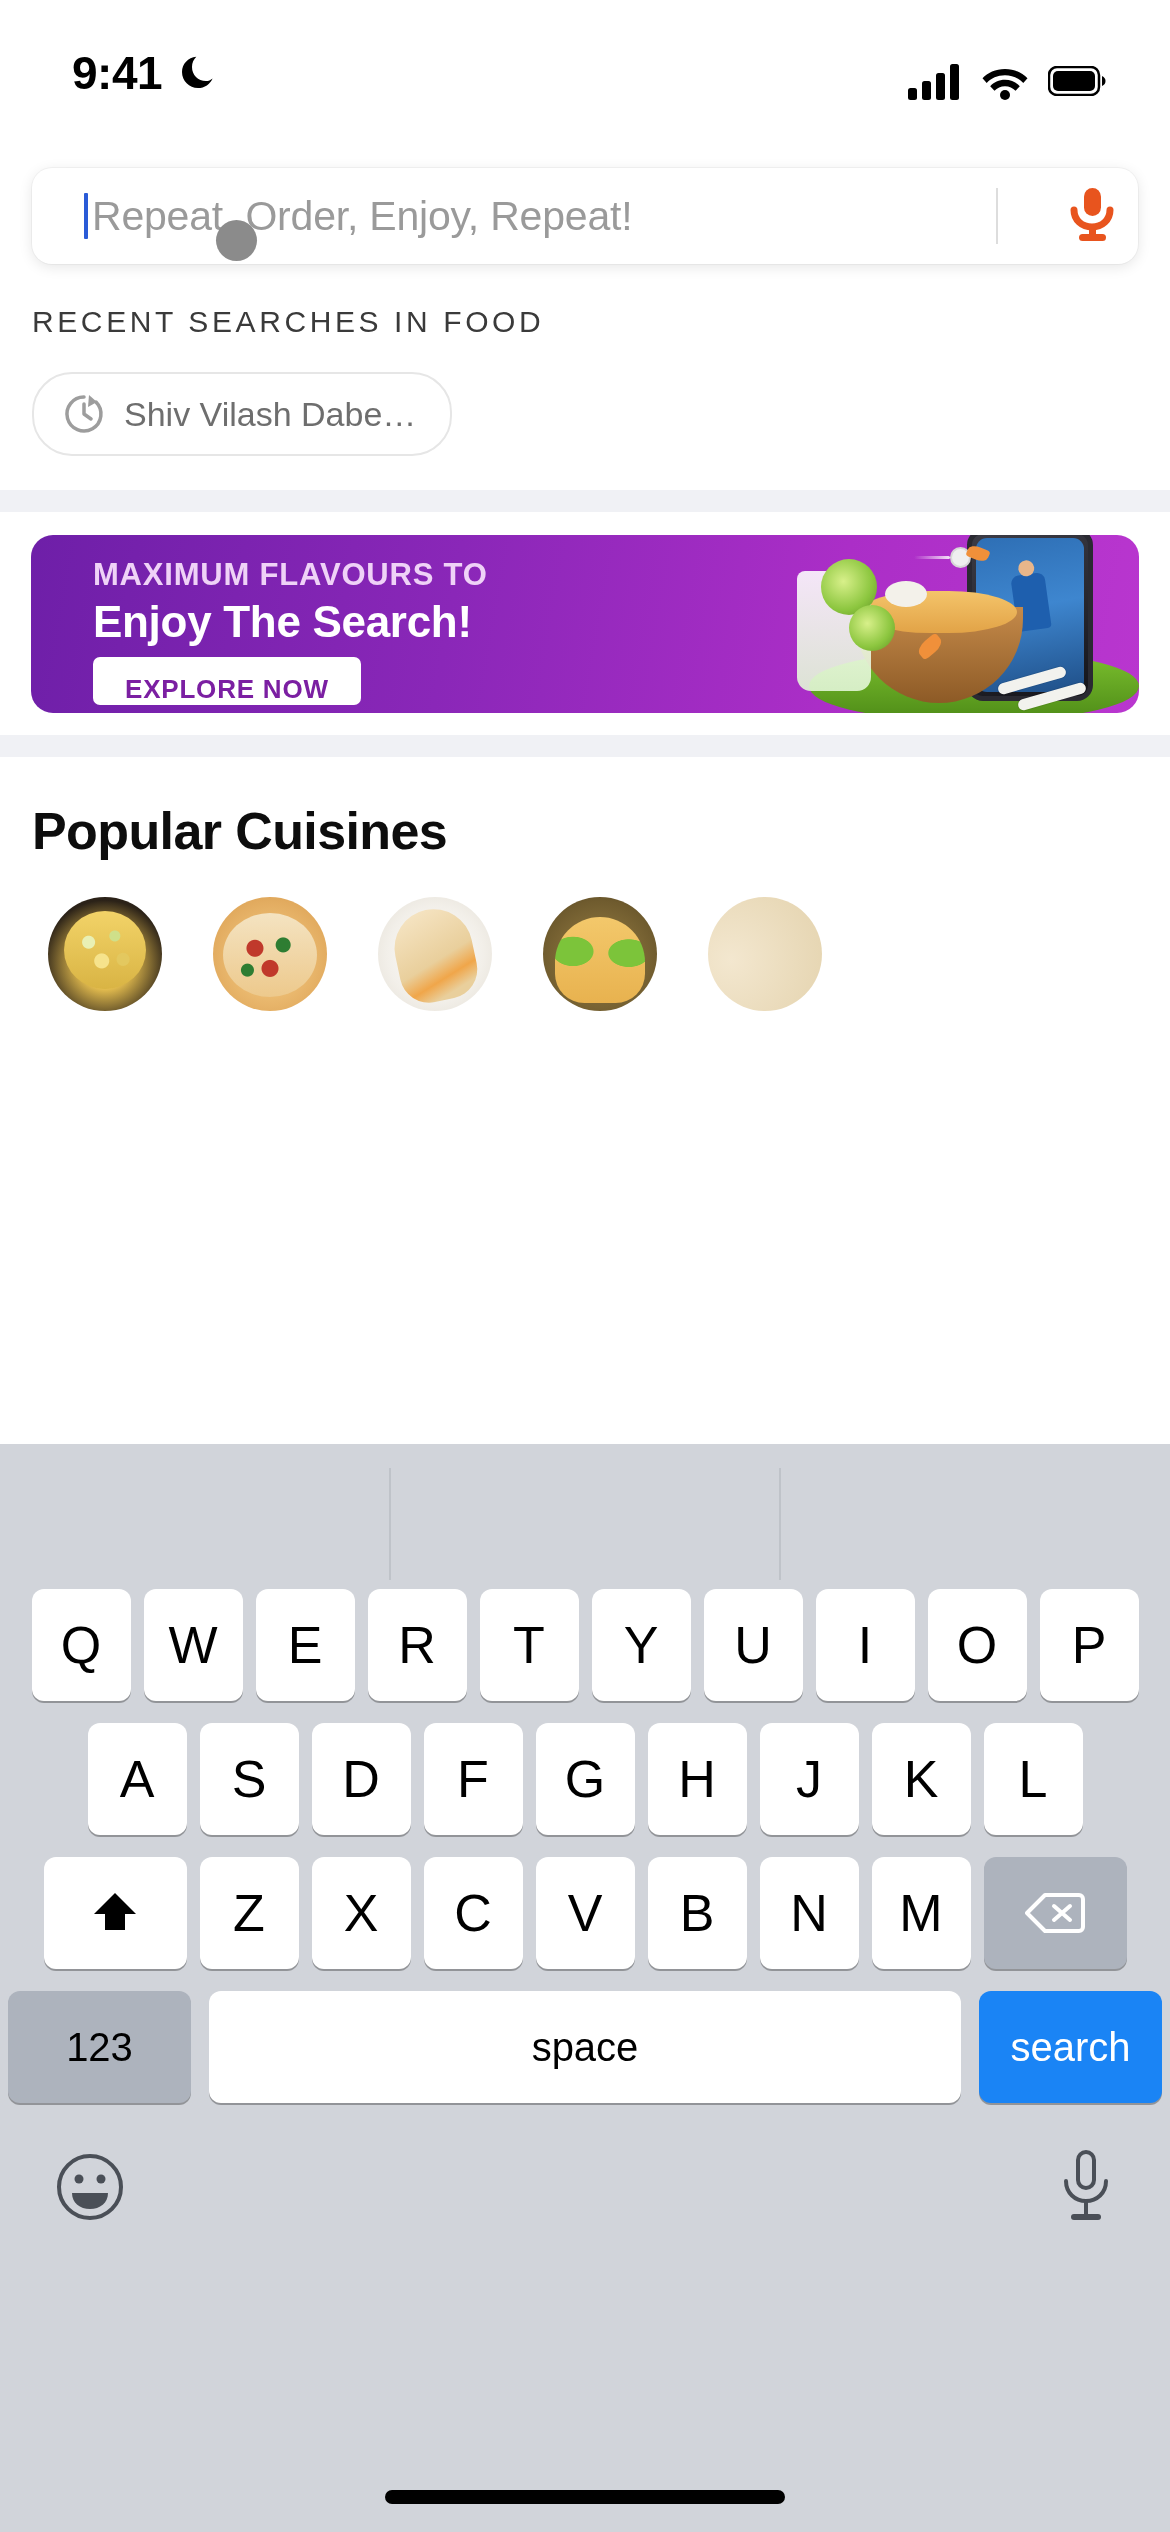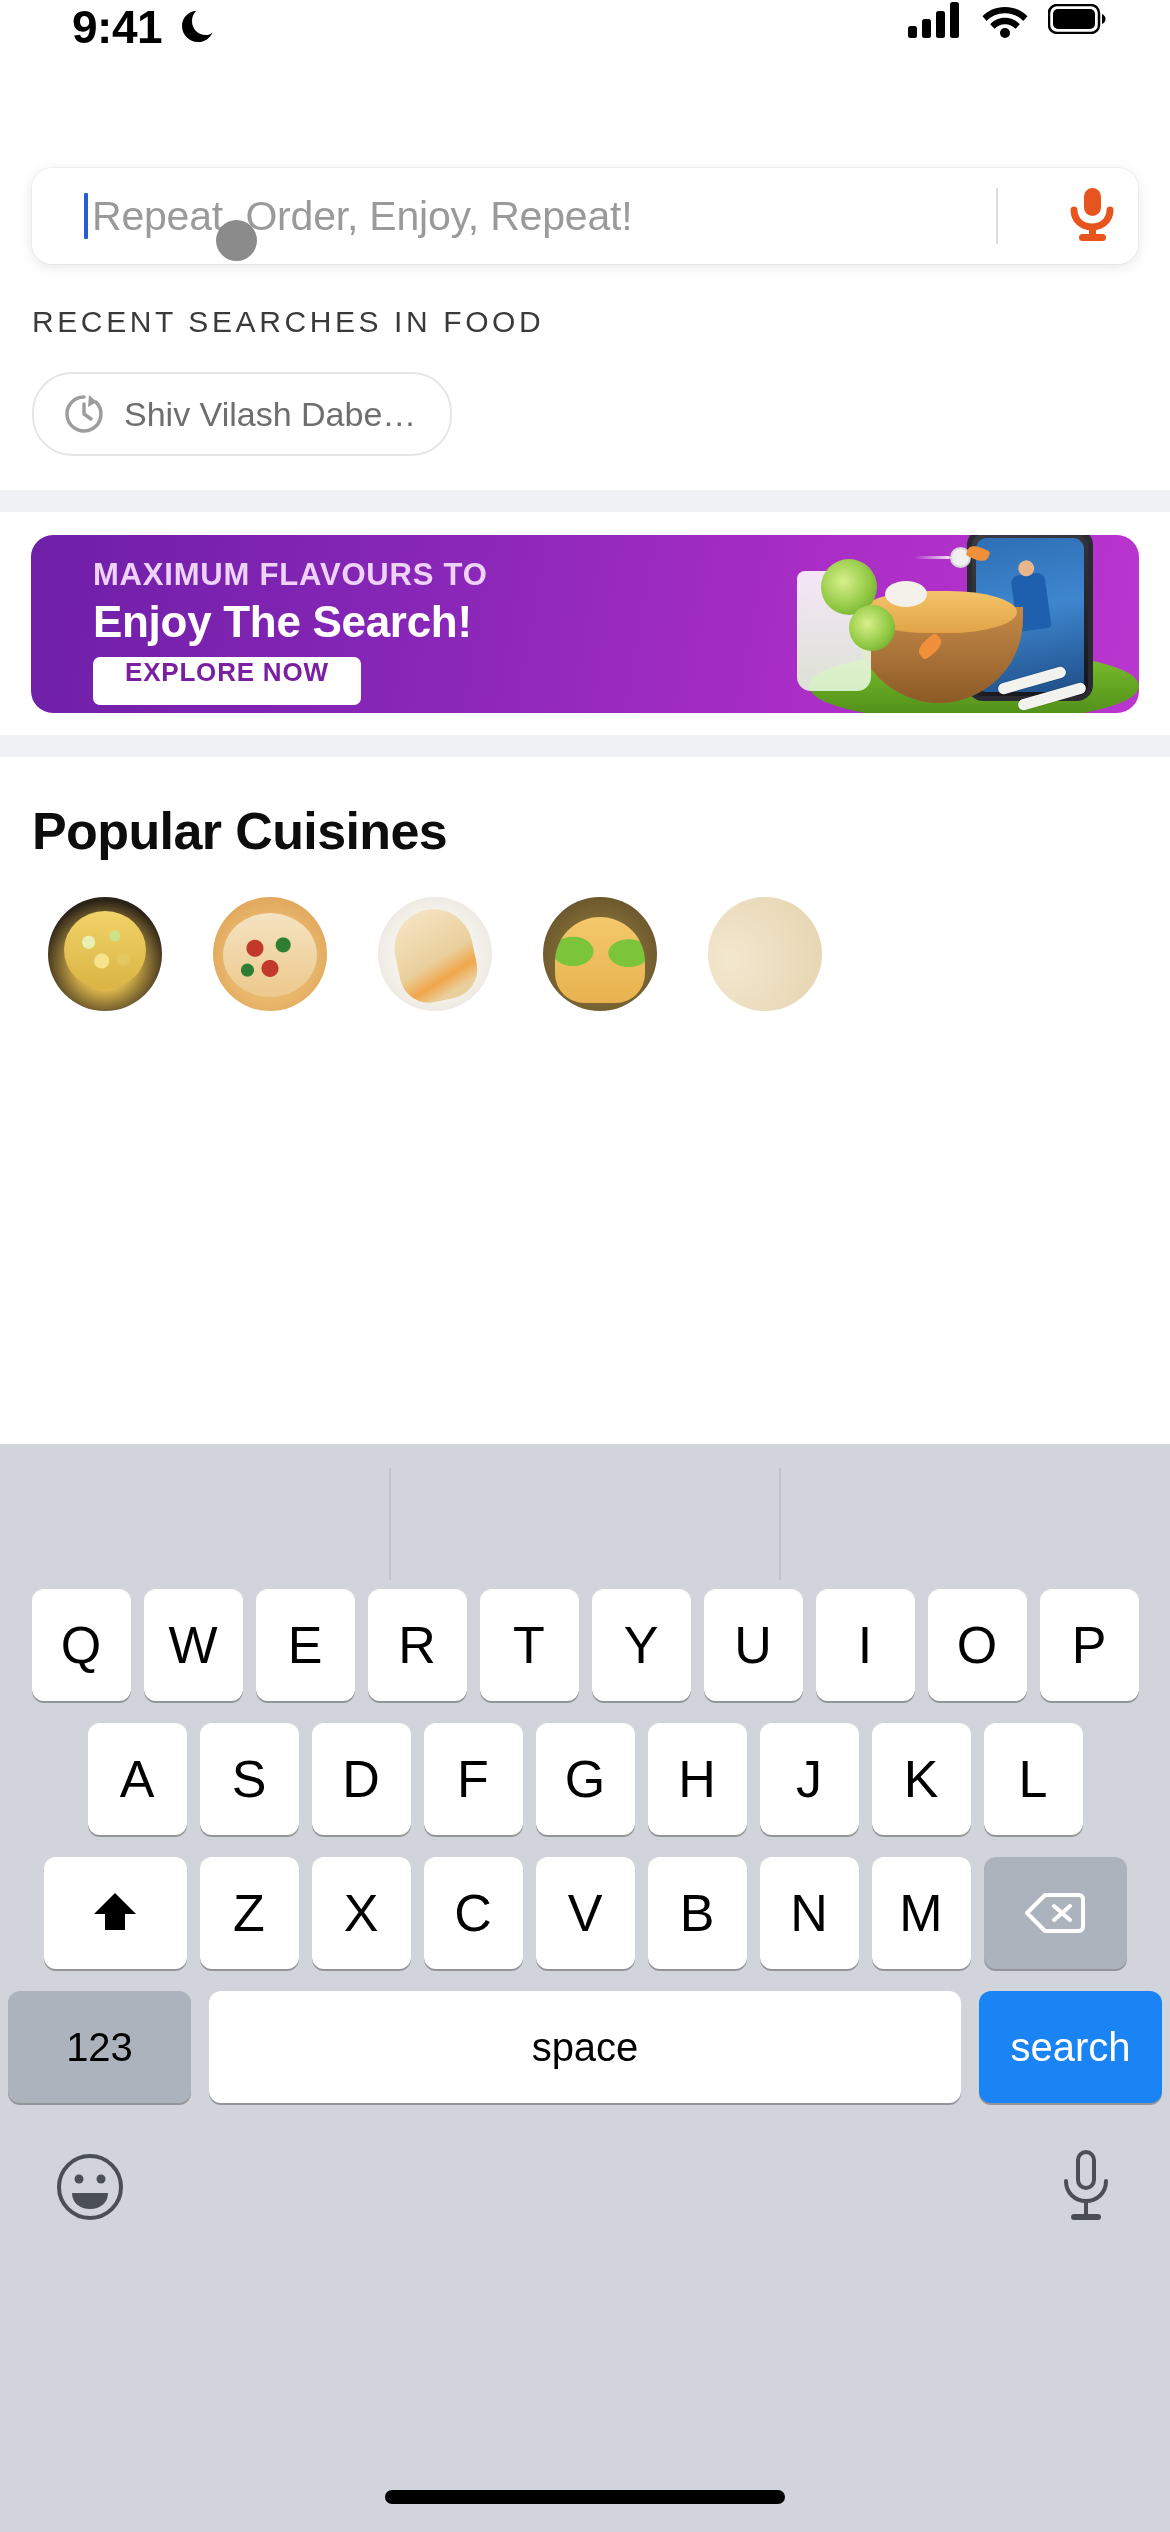--- a/index.html
+++ b/index.html
@@ -7,21 +7,21 @@
     width:1170px; height:2532px;
     background:#ffffff;
     font-family:"Liberation Sans", sans-serif;
     overflow:hidden;
   }
   #screen{ position:relative; width:1170px; height:2532px; background:#ffffff; }
 
   
   .statusbar{
     position:absolute; top:0; left:0; width:1170px; height:100px;
-    display:flex; align-items:flex-start; justify-content:space-between;
+    display:flex; align-items:flex-end; justify-content:space-between;
     padding:0 64px 0 72px;
   }
   .sb-left{ display:flex; align-items:center; gap:14px; }
   .sb-time{ font-size:46px; font-weight:700; color:#000; letter-spacing:-0.5px; }
   .sb-right{ display:flex; align-items:center; gap:18px; }
 
   
   .header{
     position:absolute; top:95px; left:0; width:1170px; height:88px;
     display:flex; align-items:center;
@@ -83,21 +83,21 @@
   .banner-kicker{
     position:absolute; left:62px; top:22px; font-size:31px; font-weight:700;
     color:#efd2f7; letter-spacing:0.8px;
   }
   .banner-title{
     position:absolute; left:62px; top:62px; font-size:44px; font-weight:700;
     color:#ffffff; letter-spacing:-0.3px;
   }
   .banner-cta{
     position:absolute; left:62px; top:122px; height:48px; background:#ffffff;
-    border-radius:7px; display:flex; align-items:flex-start; padding:0 32px;
+    border-radius:7px; display:flex; align-items:flex-end; padding:0 32px;
   }
   .banner-cta span{ font-size:26px; font-weight:700; color:#7b1fa2; letter-spacing:0.8px; }
 
   
   .art{ position:absolute; right:0; top:0; width:420px; height:178px; }
   .art-phone{
     position:absolute; right:46px; top:-6px; width:126px; height:172px;
     background:linear-gradient(160deg,#3c3c46,#14141a); border-radius:16px;
     border:5px solid #2a2a32; overflow:hidden;
   }

